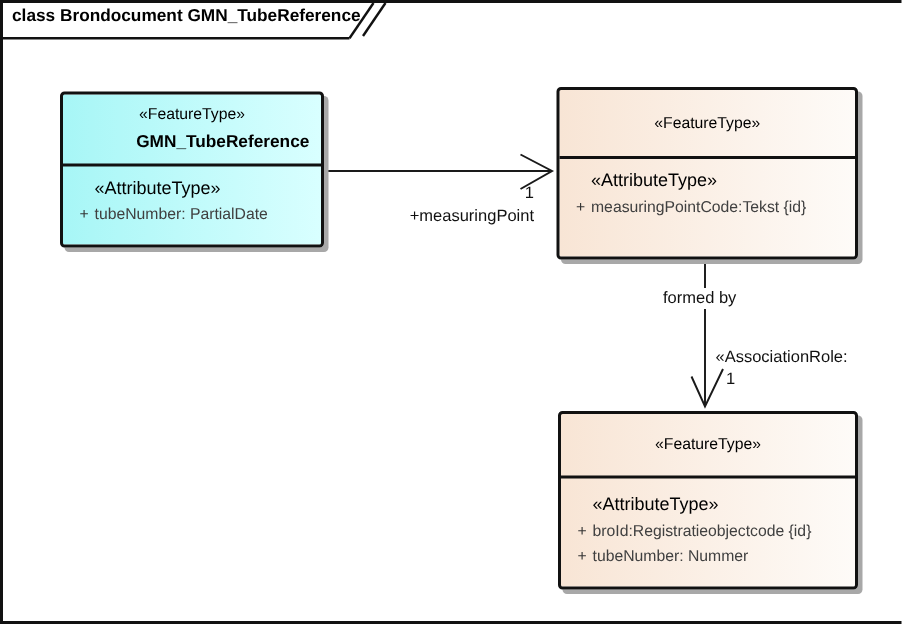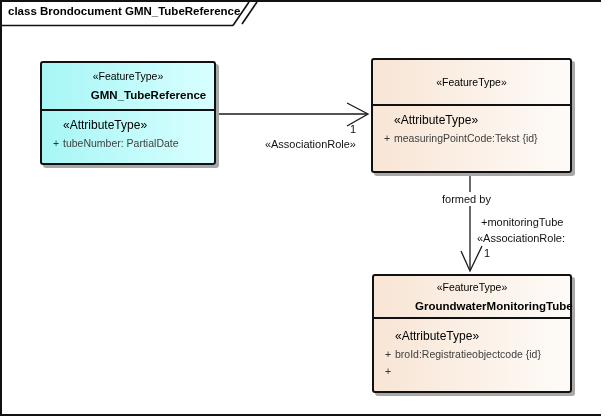--- a/index.html
+++ b/index.html
@@ -82,37 +82,36 @@
       <div class="attr-row">
         <span class="vis">+</span>
         <span class="atext">measuringPointCode:Tekst {id}</span>
       </div>
     </div>
   </div>
 
   <div class="uml-class" style="left: 372px; top: 274px; width: 200px; height: 119px; background: linear-gradient(90deg, rgb(248, 229, 213), rgb(254, 251, 248));">
     <div class="hd" style="height:41px">
       <div class="stereo">«FeatureType»</div>
-      <div class="cname">GroundwaterMonitoringTube</div>
     </div>
     <div class="attrs" style="padding-top:10px">
       <div class="attr-stereo">«AttributeType»</div>
       <div class="attr-row">
         <span class="vis">+</span>
         <span class="atext">broId:Registratieobjectcode {id}</span>
       </div>
       <div class="attr-row">
         <span class="vis">+</span>
+        <span class="atext">tubeNumber: Nummer</span>
       </div>
     </div>
   </div>
 
   <div class="edge-label edge-label-block" style="top:122px;right:245px;">
     <div>1</div>
-    <div>«AssociationRole»</div>
+    <div>+measuringPoint</div>
   </div>
 
   <div class="edge-label bg-white" style="left:440px;top:192px;">formed by</div>
-  <div class="edge-label" style="left:481px;top:215px;">+monitoringTube</div>
   <div class="edge-label" style="left:477px;top:231px;">«AssociationRole:</div>
   <div class="edge-label" style="left:484px;top:246px;">1</div>
 
 </div>
 
 </body></html>

